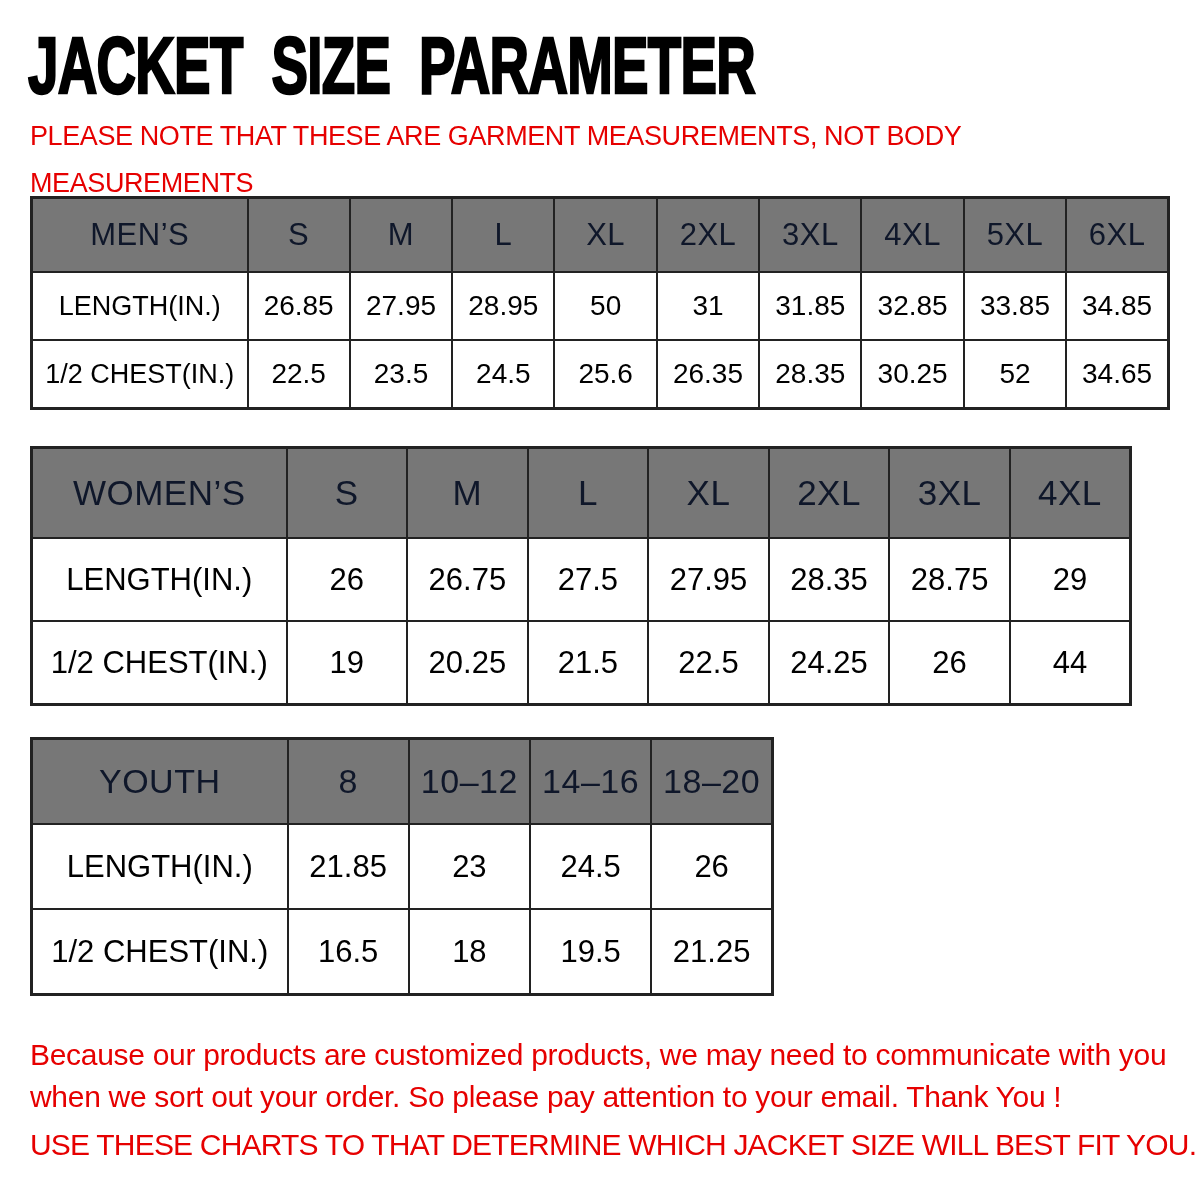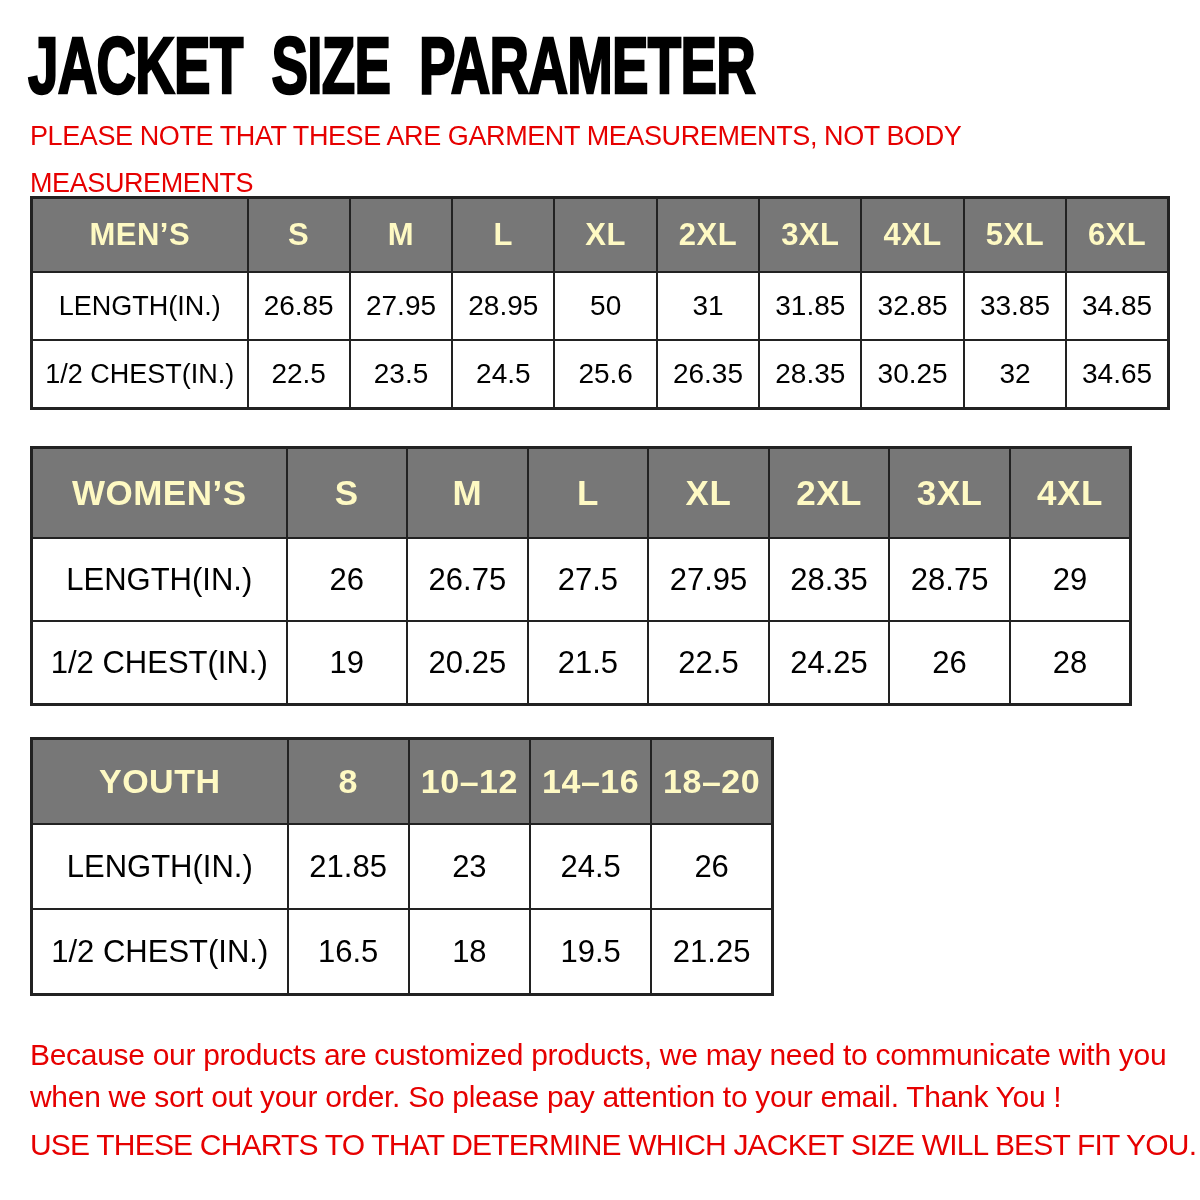--- a/index.html
+++ b/index.html
@@ -47,22 +47,22 @@
     table-layout:fixed;
     border:3px solid var(--border);
   }
   .size-tbl th,.size-tbl td{
     border:2px solid var(--border);
     text-align:center;vertical-align:middle;
     padding:0;overflow:hidden;
   }
   .size-tbl th{
     background:var(--gray);
-    color:#fef9c3;
-    font-weight:700;
+    color:#0f172a;
+    font-weight:400;
     letter-spacing:0.5px;
   }
   .size-tbl td{color:var(--ink);font-weight:400;}
 
   .t-mens{left:30px;top:196px;width:1140px;}
   .t-mens col.lbl{width:216px;}
   .t-mens th{height:72px;font-size:31px;}
   .t-mens td{height:66px;font-size:28px;}
   .t-mens td.rowlbl{font-size:27px;}
 
@@ -144,21 +144,21 @@
   </tr>
   <tr>
     <td class="rowlbl">1/2 CHEST(IN.)</td>
     <td>22.5</td>
     <td>23.5</td>
     <td>24.5</td>
     <td>25.6</td>
     <td>26.35</td>
     <td>28.35</td>
     <td>30.25</td>
-    <td>32</td>
+    <td>52</td>
     <td>34.65</td>
   </tr>
   </tbody>
 </table>
 
 <table class="size-tbl t-womens">
   <colgroup>
     <col class="lbl">
       <col>
       <col>
@@ -190,21 +190,21 @@
     <td>29</td>
   </tr>
   <tr>
     <td class="rowlbl">1/2 CHEST(IN.)</td>
     <td>19</td>
     <td>20.25</td>
     <td>21.5</td>
     <td>22.5</td>
     <td>24.25</td>
     <td>26</td>
-    <td>28</td>
+    <td>44</td>
   </tr>
   </tbody>
 </table>
 
 <table class="size-tbl t-youth">
   <colgroup>
     <col class="lbl">
       <col>
       <col>
       <col>

